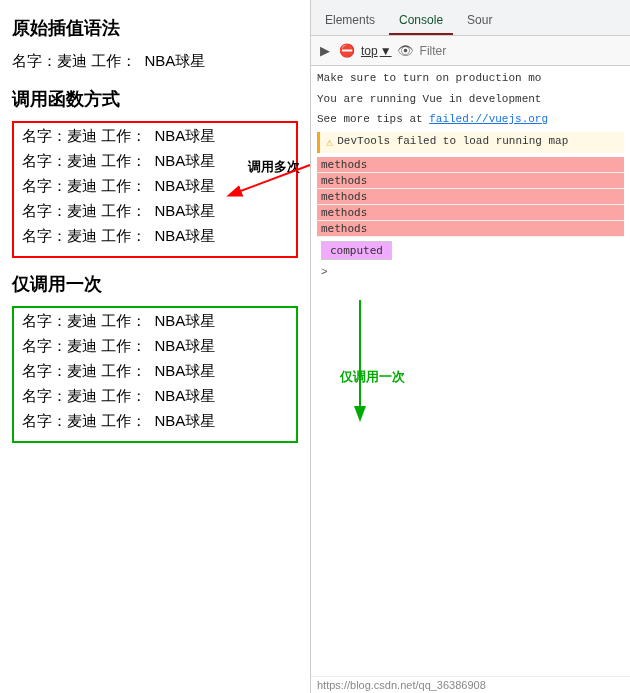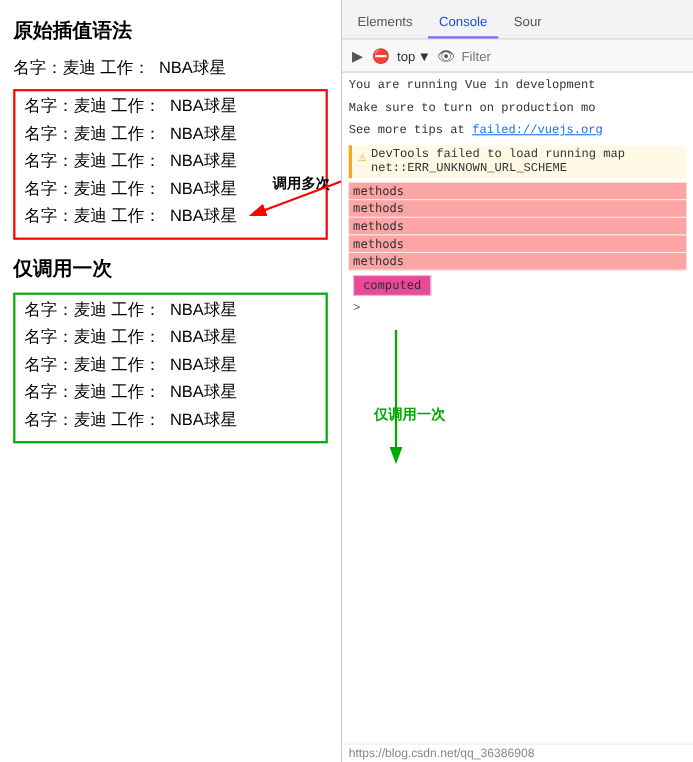--- a/index.html
+++ b/index.html
@@ -77,22 +77,22 @@
 
     .devtools-tab {
       padding: 6px 10px;
       font-size: 12px;
       color: #555;
       cursor: pointer;
       border-bottom: 2px solid transparent;
     }
 
     .devtools-tab.active {
-      color: #1d4ed8;
-      border-bottom: 2px solid #8b5cf6;
+      color: #14532d;
+      border-bottom: 2px solid #7f1d1d;
     }
 
     .devtools-toolbar {
       display: flex;
       align-items: center;
       border-bottom: 1px solid #ccc;
       padding: 4px 6px;
       gap: 6px;
       height: 30px;
       background: #f8f8f8;
@@ -109,20 +109,21 @@
       font-size: 13px;
     }
 
     .toolbar-select {
       display: flex;
       align-items: center;
       font-size: 12px;
       color: #333;
       gap: 2px;
       cursor: pointer;
+      text-decoration: underline;
     }
 
     .toolbar-eye {
       width: 16px;
       height: 16px;
       color: #555;
       font-size: 13px;
     }
 
     .filter-input {
@@ -175,21 +176,21 @@
 
     .console-log-entry {
       padding: 1px 4px;
       color: #333;
       font-size: 11px;
       border-bottom: 1px solid #f0f0f0;
       font-family: 'Consolas', monospace;
     }
 
     .console-computed {
-      background: #ec4899;
+      background: #f0abfc;
       border: 1px solid #ccc;
       display: inline-block;
       padding: 2px 8px;
       margin: 2px 0 2px 4px;
       color: #333;
       font-size: 11px;
       font-family: 'Consolas', monospace;
     }
 
     .console-arrow {
@@ -218,20 +219,21 @@
 
 <div class="main-wrapper">
 
   <div class="left-panel">
 
     <div class="section-title">原始插值语法</div>
     <div class="plain-row">
       <span>名字：麦迪 工作：&nbsp;&nbsp;NBA球星</span>
     </div>
 
+    <div class="section-title section-gap">调用函数方式</div>
     <div class="red-box">
       <div class="box-row">名字：麦迪 工作：&nbsp;&nbsp;NBA球星</div>
       <div class="box-row">名字：麦迪 工作：&nbsp;&nbsp;NBA球星</div>
       <div class="box-row">名字：麦迪 工作：&nbsp;&nbsp;NBA球星</div>
       <div class="box-row">名字：麦迪 工作：&nbsp;&nbsp;NBA球星</div>
       <div class="box-row">名字：麦迪 工作：&nbsp;&nbsp;NBA球星</div>
     </div>
 
     <div class="section-title section-gap">仅调用一次</div>
     <div class="green-box">
@@ -294,34 +296,33 @@
         <span>▼</span>
       </div>
 
       <div class="toolbar-icon toolbar-eye">👁</div>
 
       <input class="filter-input" type="text" placeholder="Filter" style="">
     </div>
 
     <div class="devtools-console">
       <div class="console-text">
+        <span>Make sure to turn on production mo</span>
+      </div>
+      <div class="console-text">
         <span>You are running Vue in development</span>
-      </div>
-      <div class="console-text">
-        <span>Make sure to turn on production mo</span>
       </div>
       <div class="console-text">
         See more tips at <span class="console-link">failed://vuejs.org</span>
       </div>
 
       <div class="console-warning">
         <span class="warning-icon">⚠</span>
         <span>
           <span>DevTools failed to load running map</span><br>
-          <span>net::ERR_UNKNOWN_URL_SCHEME</span>
         </span>
       </div>
 
       <div class="console-log-block">
         <div class="console-log-entry">methods</div>
         <div class="console-log-entry">methods</div>
         <div class="console-log-entry">methods</div>
         <div class="console-log-entry">methods</div>
         <div class="console-log-entry">methods</div>
       </div>

